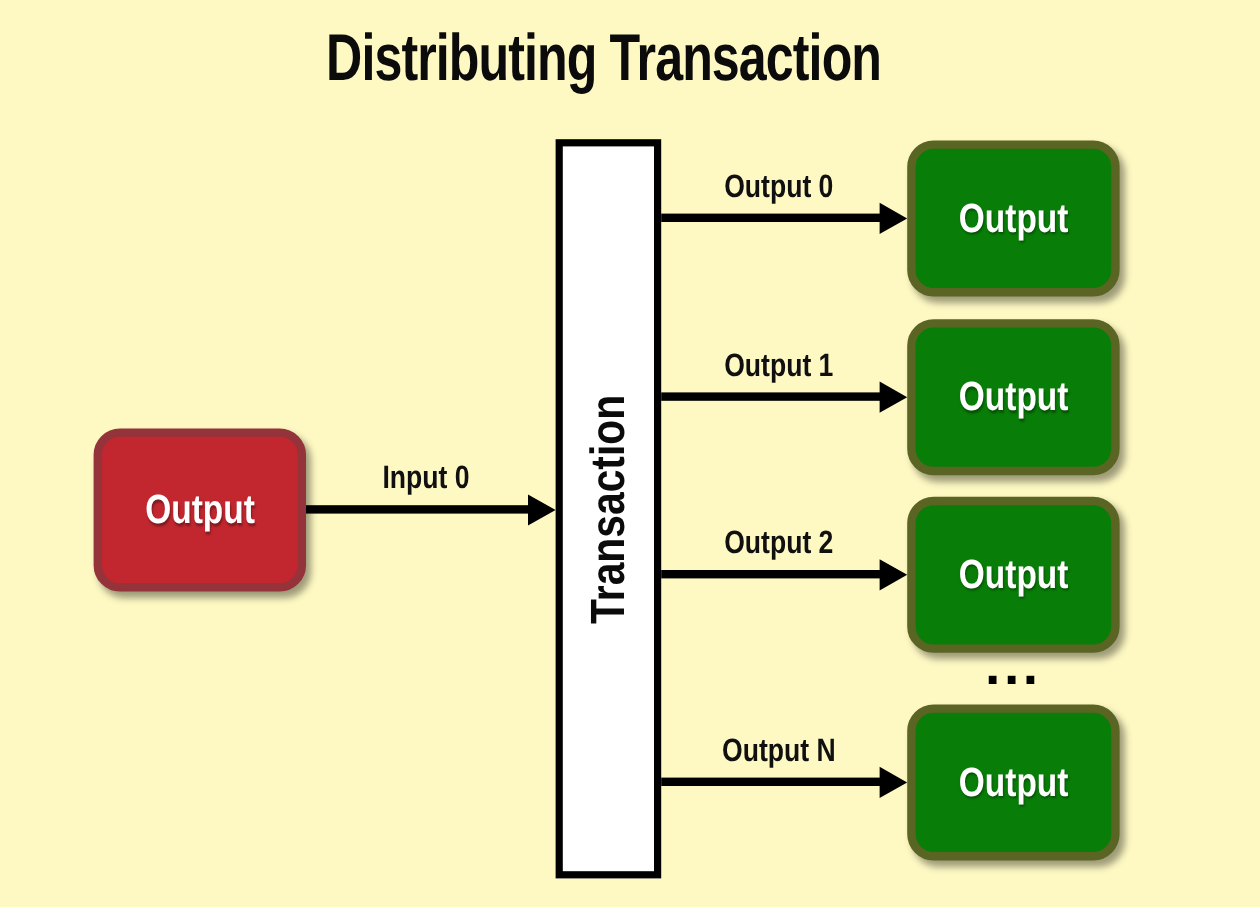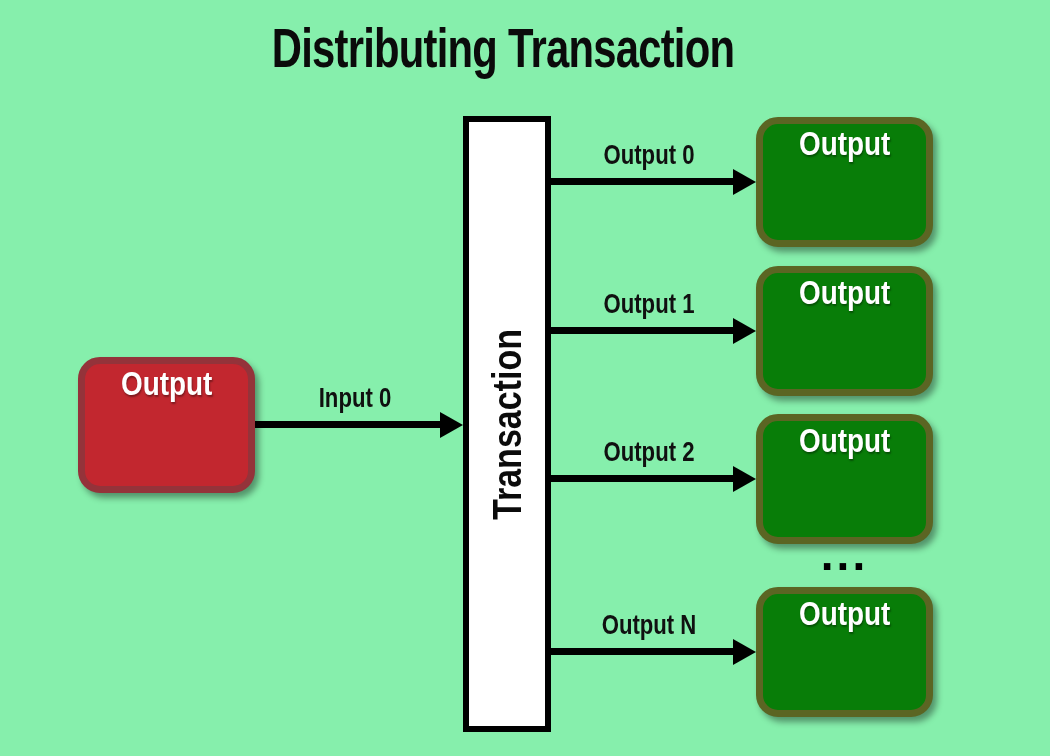--- a/index.html
+++ b/index.html
@@ -1,20 +1,20 @@
 <!DOCTYPE html>
 <html><head>
 <meta charset="utf-8">
 <style>
   html, body { margin: 0; padding: 0; background: #ffffff; }
   .canvas {
     position: relative;
     width: 1050px;
     height: 756px;
-    background: #86efac;
+    background: #fef9c3;
     overflow: hidden;
     font-family: "Liberation Sans", sans-serif;
   }
 
   
   .title {
     position: absolute;
     left: 3px;
     top: 16px;
     width: 1000px;
@@ -26,20 +26,21 @@
     transform: scaleX(0.76);
     white-space: nowrap;
   }
 
   
   .node {
     position: absolute;
     box-sizing: border-box;
     border-radius: 22px;
     display: flex;
+    align-items: center;
     justify-content: center;
     box-shadow: 4px 5px 6px rgba(0,0,0,0.38);
   }
   .node-red {
     left: 78px; top: 357px;
     width: 177px; height: 136px;
     background: #c2272f;
     border: 7px solid #94333a;
   }
   .node-green {

